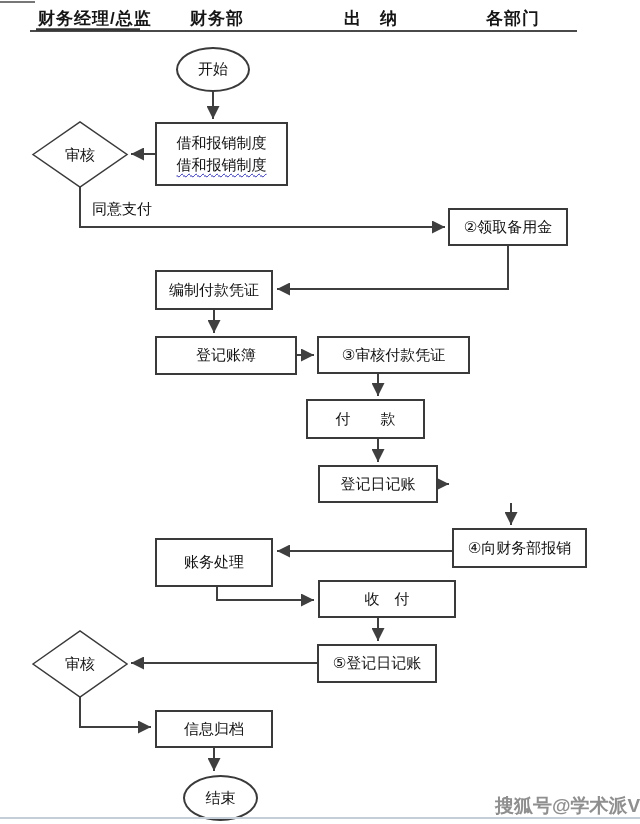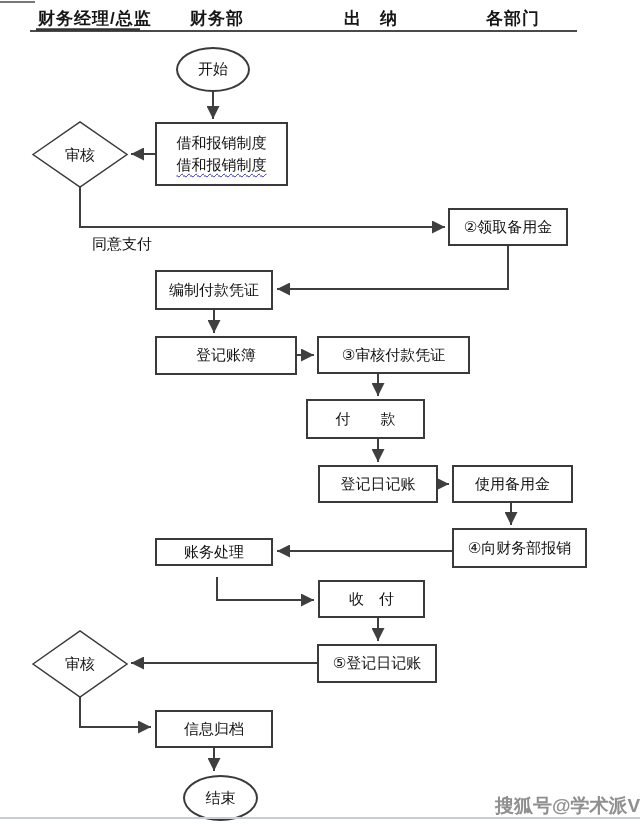--- a/index.html
+++ b/index.html
@@ -23,21 +23,21 @@
     position:absolute;font-size:15px;color:#111;white-space:nowrap;
     display:flex;align-items:center;justify-content:center;
   }
   .squiggle{
     text-decoration-line:underline;
     text-decoration-style:wavy;
     text-decoration-color:#2a2ab0;
     text-decoration-thickness:1px;
     text-underline-offset:3px;
   }
-  .edge-label{position:absolute;font-size:15px;color:#111;white-space:nowrap;margin-top:35px;}
+  .edge-label{position:absolute;font-size:15px;color:#111;white-space:nowrap;}
   .wm-light{
     position:absolute;left:306px;top:776px;font-size:31px;font-weight:700;
     letter-spacing:1px;color:#d2d2d2;white-space:nowrap;
     text-shadow:-1px -1px 0 #b5b5b5,1px 1px 0 #ffffff;
   }
   .wm-dark{
     position:absolute;left:495px;top:793px;font-size:19px;font-weight:700;
     color:#8f8f8f;white-space:nowrap;text-shadow:1px 1px 0 #ffffff;
   }
   .bottom-rule{
@@ -94,24 +94,23 @@
   <div class="node" style="left:155px;top:122px;width:133px;height:64px">
     <span>借和报销制度</span>
     <span class="squiggle">借和报销制度</span>
   </div>
   <div class="node" style="left:448px;top:208px;width:120px;height:38px">②领取备用金</div>
   <div class="node" style="left:155px;top:270px;width:118px;height:40px">编制付款凭证</div>
   <div class="node" style="left:155px;top:336px;width:142px;height:39px">登记账簿</div>
   <div class="node" style="left:317px;top:336px;width:153px;height:38px">③审核付款凭证</div>
   <div class="node" style="left:306px;top:399px;width:119px;height:40px">付　　款</div>
   <div class="node" style="left:318px;top:465px;width:120px;height:38px">登记日记账</div>
-  <div class="node" style="left:452px;top:465px;width:121px;height:38px">使用备用金</div>
   <div class="node" style="left:452px;top:528px;width:135px;height:40px">④向财务部报销</div>
-  <div class="node" style="left:155px;top:538px;width:118px;height:28px">账务处理</div>
-  <div class="node" style="left:318px;top:580px;width:107px;height:38px">收　付</div>
+  <div class="node" style="left:155px;top:538px;width:118px;height:49px">账务处理</div>
+  <div class="node" style="left:318px;top:580px;width:138px;height:38px">收　付</div>
   <div class="node" style="left:317px;top:644px;width:120px;height:39px">⑤登记日记账</div>
   <div class="node" style="left:155px;top:710px;width:118px;height:38px">信息归档</div>
 
   <div class="dlabel" style="left:50px;top:145px;width:60px;height:20px">审核</div>
   <div class="dlabel" style="left:50px;top:654px;width:60px;height:20px">审核</div>
 
   <div class="edge-label" style="left:92px;top:200px">同意支付</div>
 
   <div class="wm-dark">搜狐号@学术派V</div>
 

